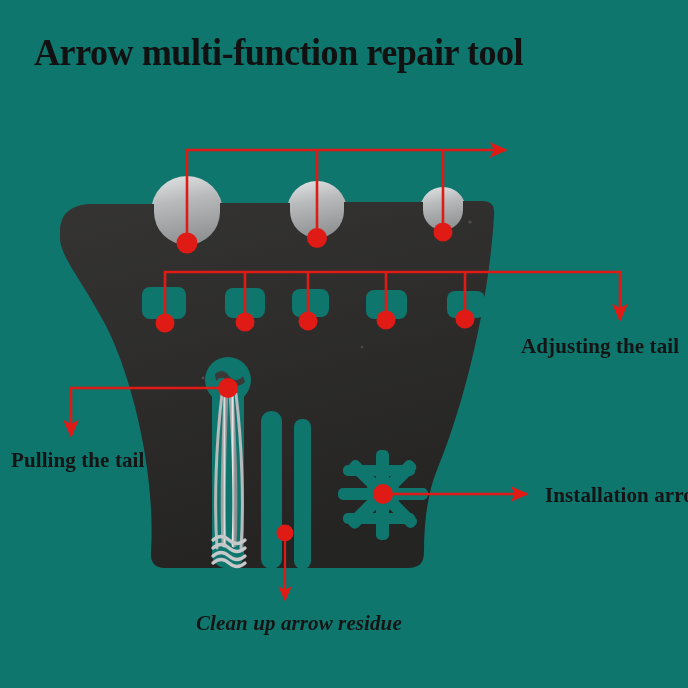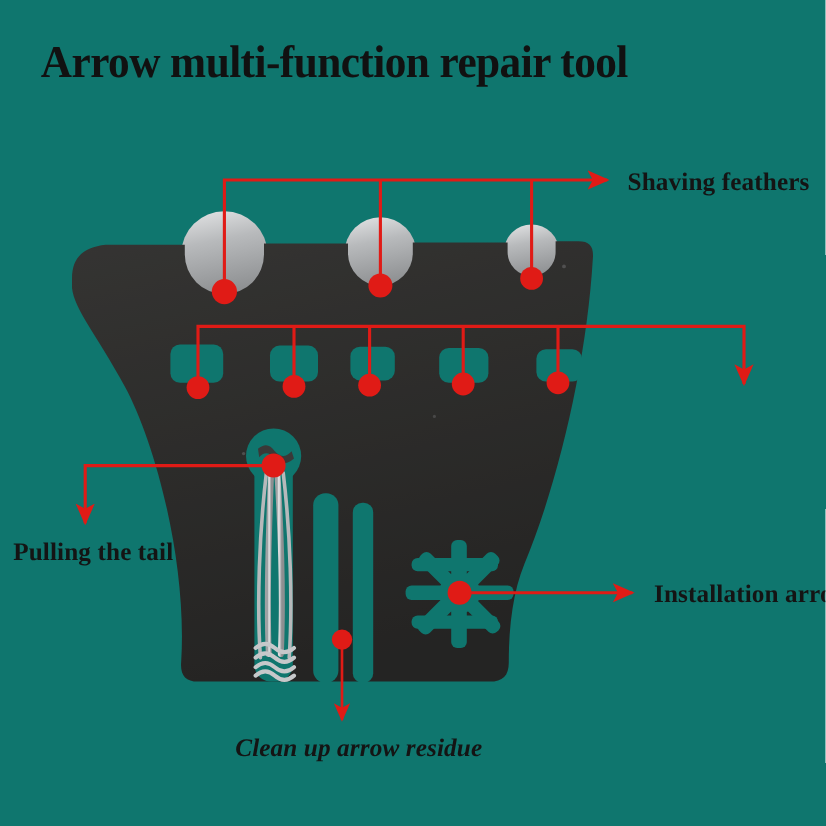--- a/index.html
+++ b/index.html
@@ -211,22 +211,22 @@
       <circle cx="465" cy="319" r="9.5"></circle>
 
       <circle cx="228" cy="388" r="10"></circle>
       <circle cx="383" cy="494" r="10"></circle>
       <circle cx="285" cy="533" r="8.5"></circle>
     </g>
   </svg>
 
   <div id="page-title">Arrow multi-function repair tool</div>
 
-  <div class="callout-label" id="label-shaving">Shaving feathers</div>
-
+
+  <div class="callout-label" id="label-adjusting">Adjusting the tail</div>
 
   <div class="callout-label" id="label-pulling">Pulling the tail</div>
 
   <div class="callout-label" id="label-install">Installation arrow</div>
 
   <div class="callout-label" id="label-clean">Clean up arrow residue</div>
 
 </div>
 
 </body></html>

